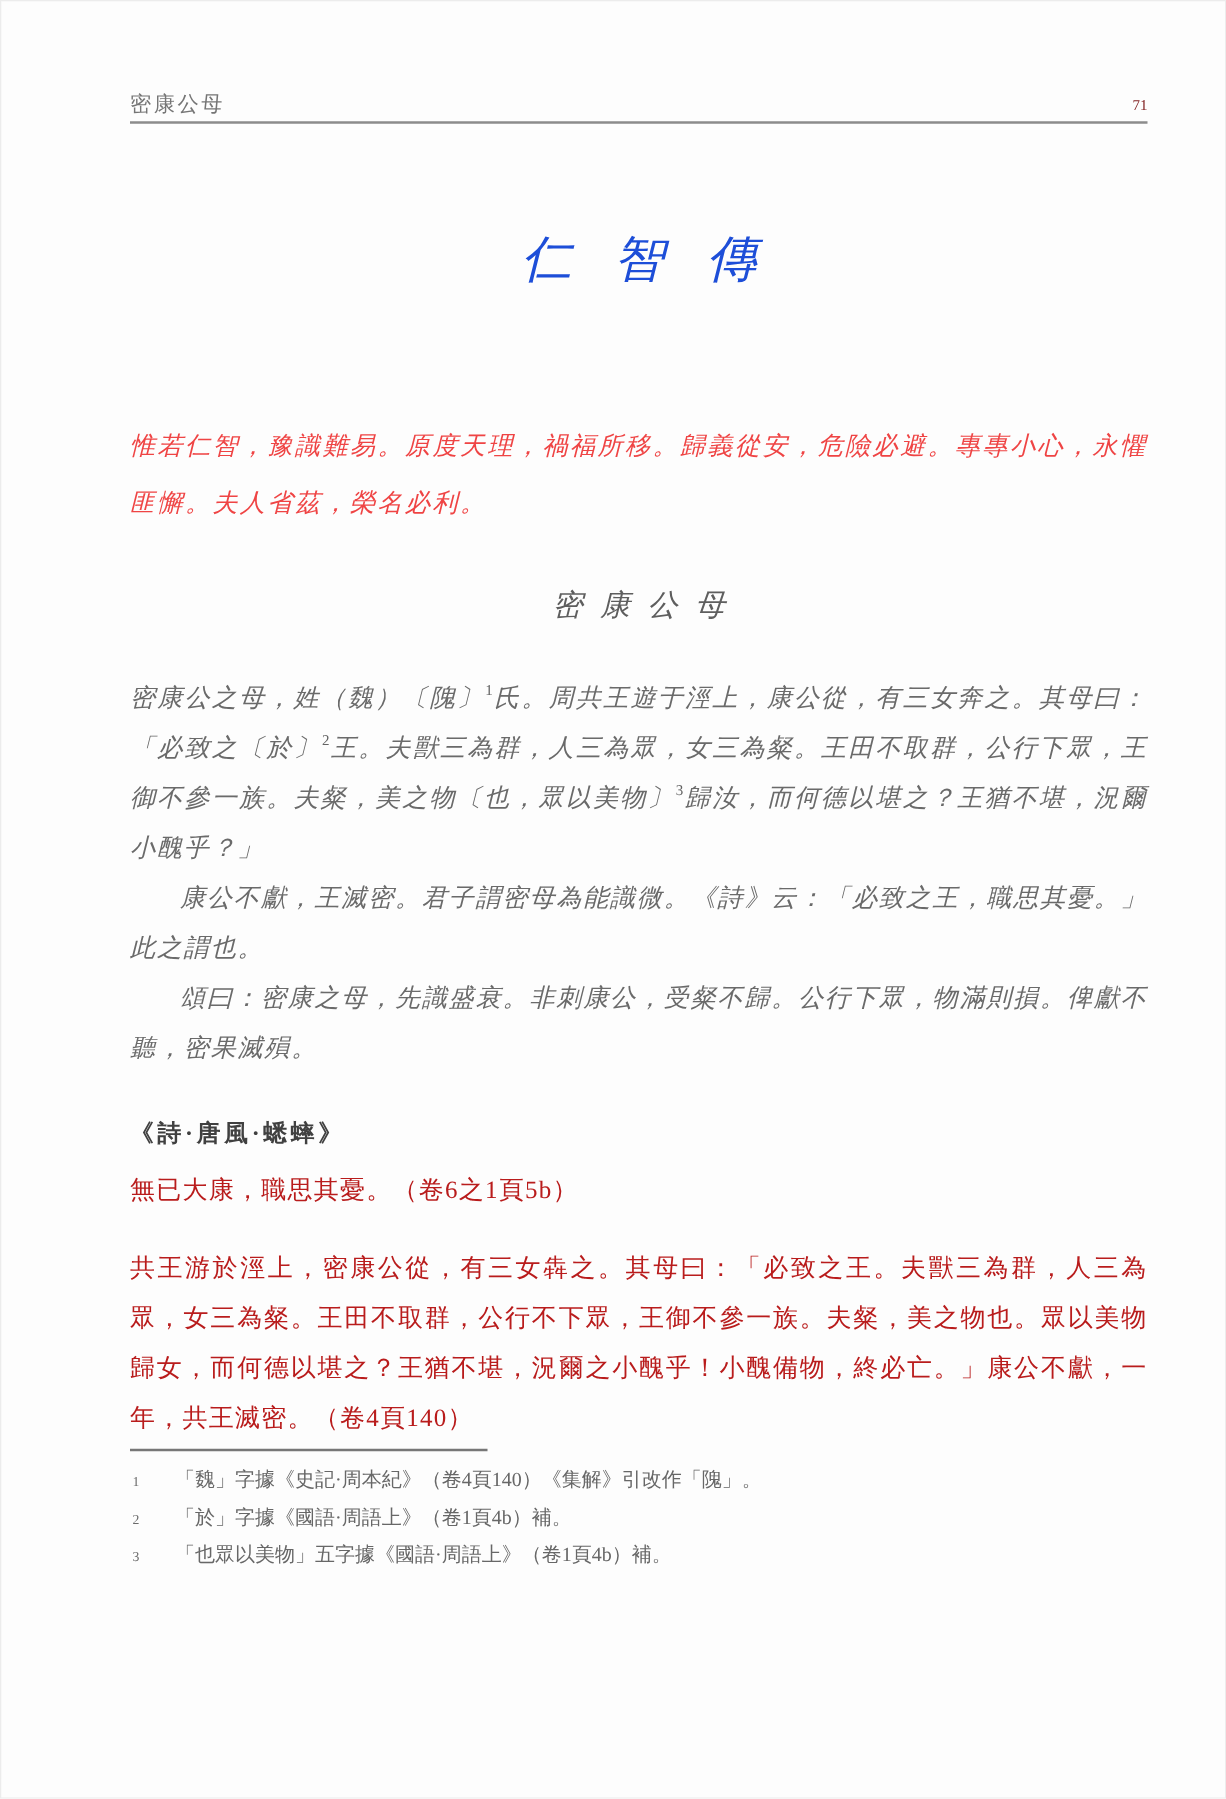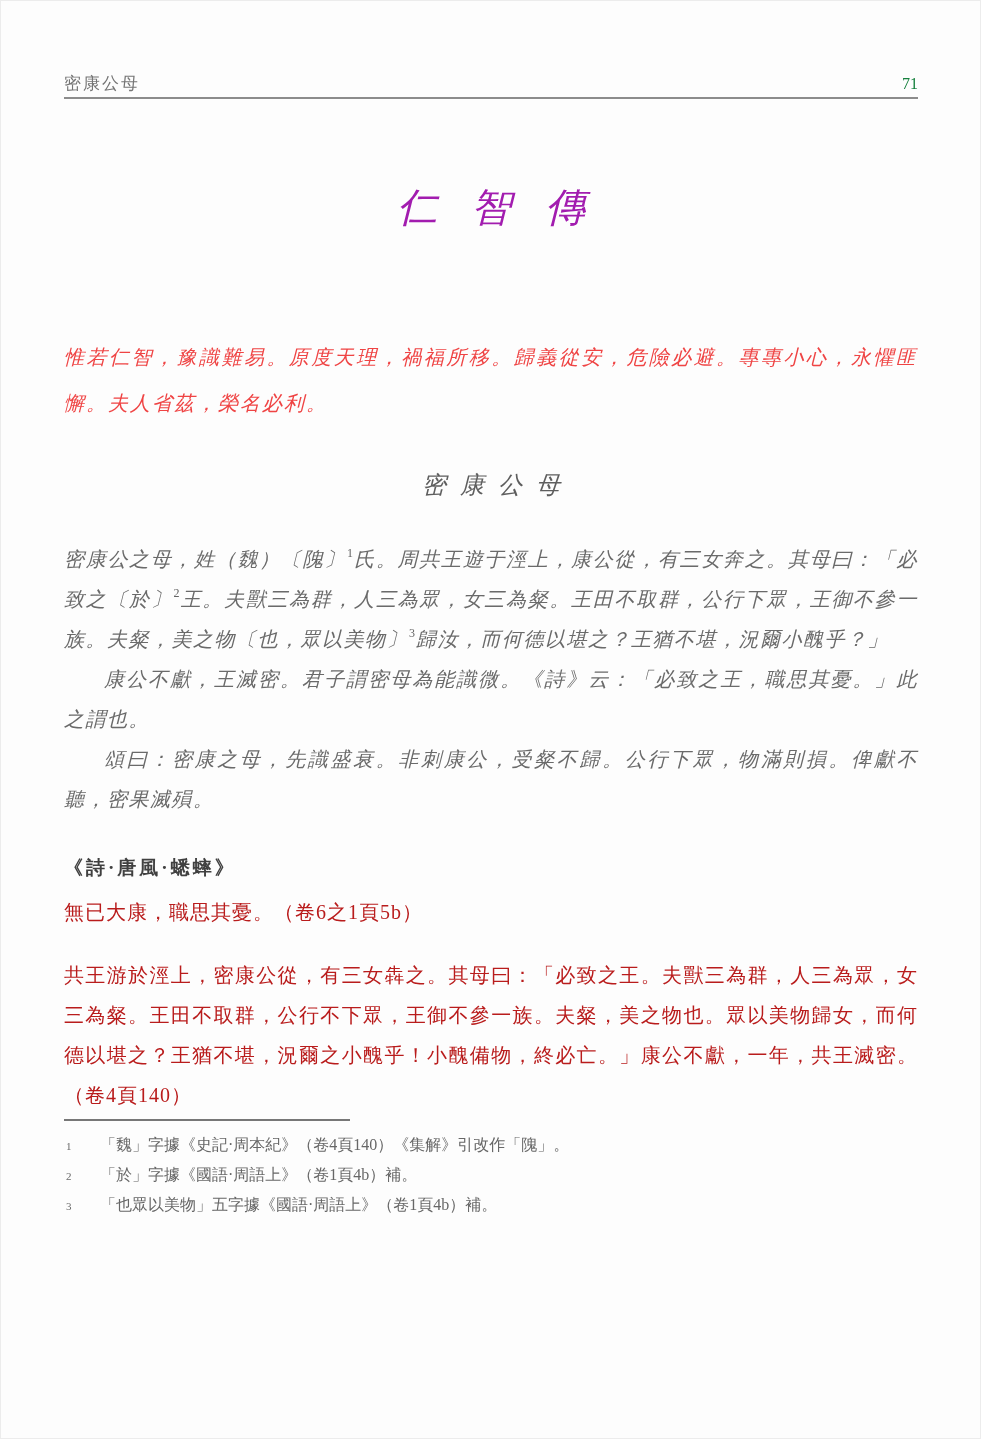--- a/index.html
+++ b/index.html
@@ -8,46 +8,47 @@
   .page {
     position: relative;
     width: 981px;
     height: 1439px;
     margin: 0 auto;
     background: #fdfdfd;
     box-shadow: inset 0 0 0 1px #ececec;
     font-family: "Liberation Serif", serif;
     color: #666;
     overflow: hidden;
+    padding-left: 40px;
   }
   .inner { padding: 0 63px 0 64px; }
 
   
   .running-head {
     display: flex;
     justify-content: space-between;
     align-items: flex-end;
     margin-top: 74px;
     font-size: 17px;
     line-height: 20px;
     color: #757575;
   }
   .running-title { letter-spacing: 2px; }
-  .page-number { font-size: 16px; color: #15803d; }
+  .page-number { font-size: 12px; color: #7f1d1d; }
   .head-rule { border: none; border-top: 2px solid #8c8c8c; margin: 3px 0 0 0; }
 
   
   .chapter-title {
     margin-top: 81px;
     text-align: center;
     font-size: 40px;
     line-height: 56px;
     letter-spacing: 34px;
     text-indent: 34px;
-    color: #a21caf;
+    color: #1d4ed8;
     font-style: italic;
     font-weight: 400;
   }
 
   
   .chapter-preface {
     margin-top: 98px;
     font-size: 20px;
     line-height: 46px;
     letter-spacing: 2px;

